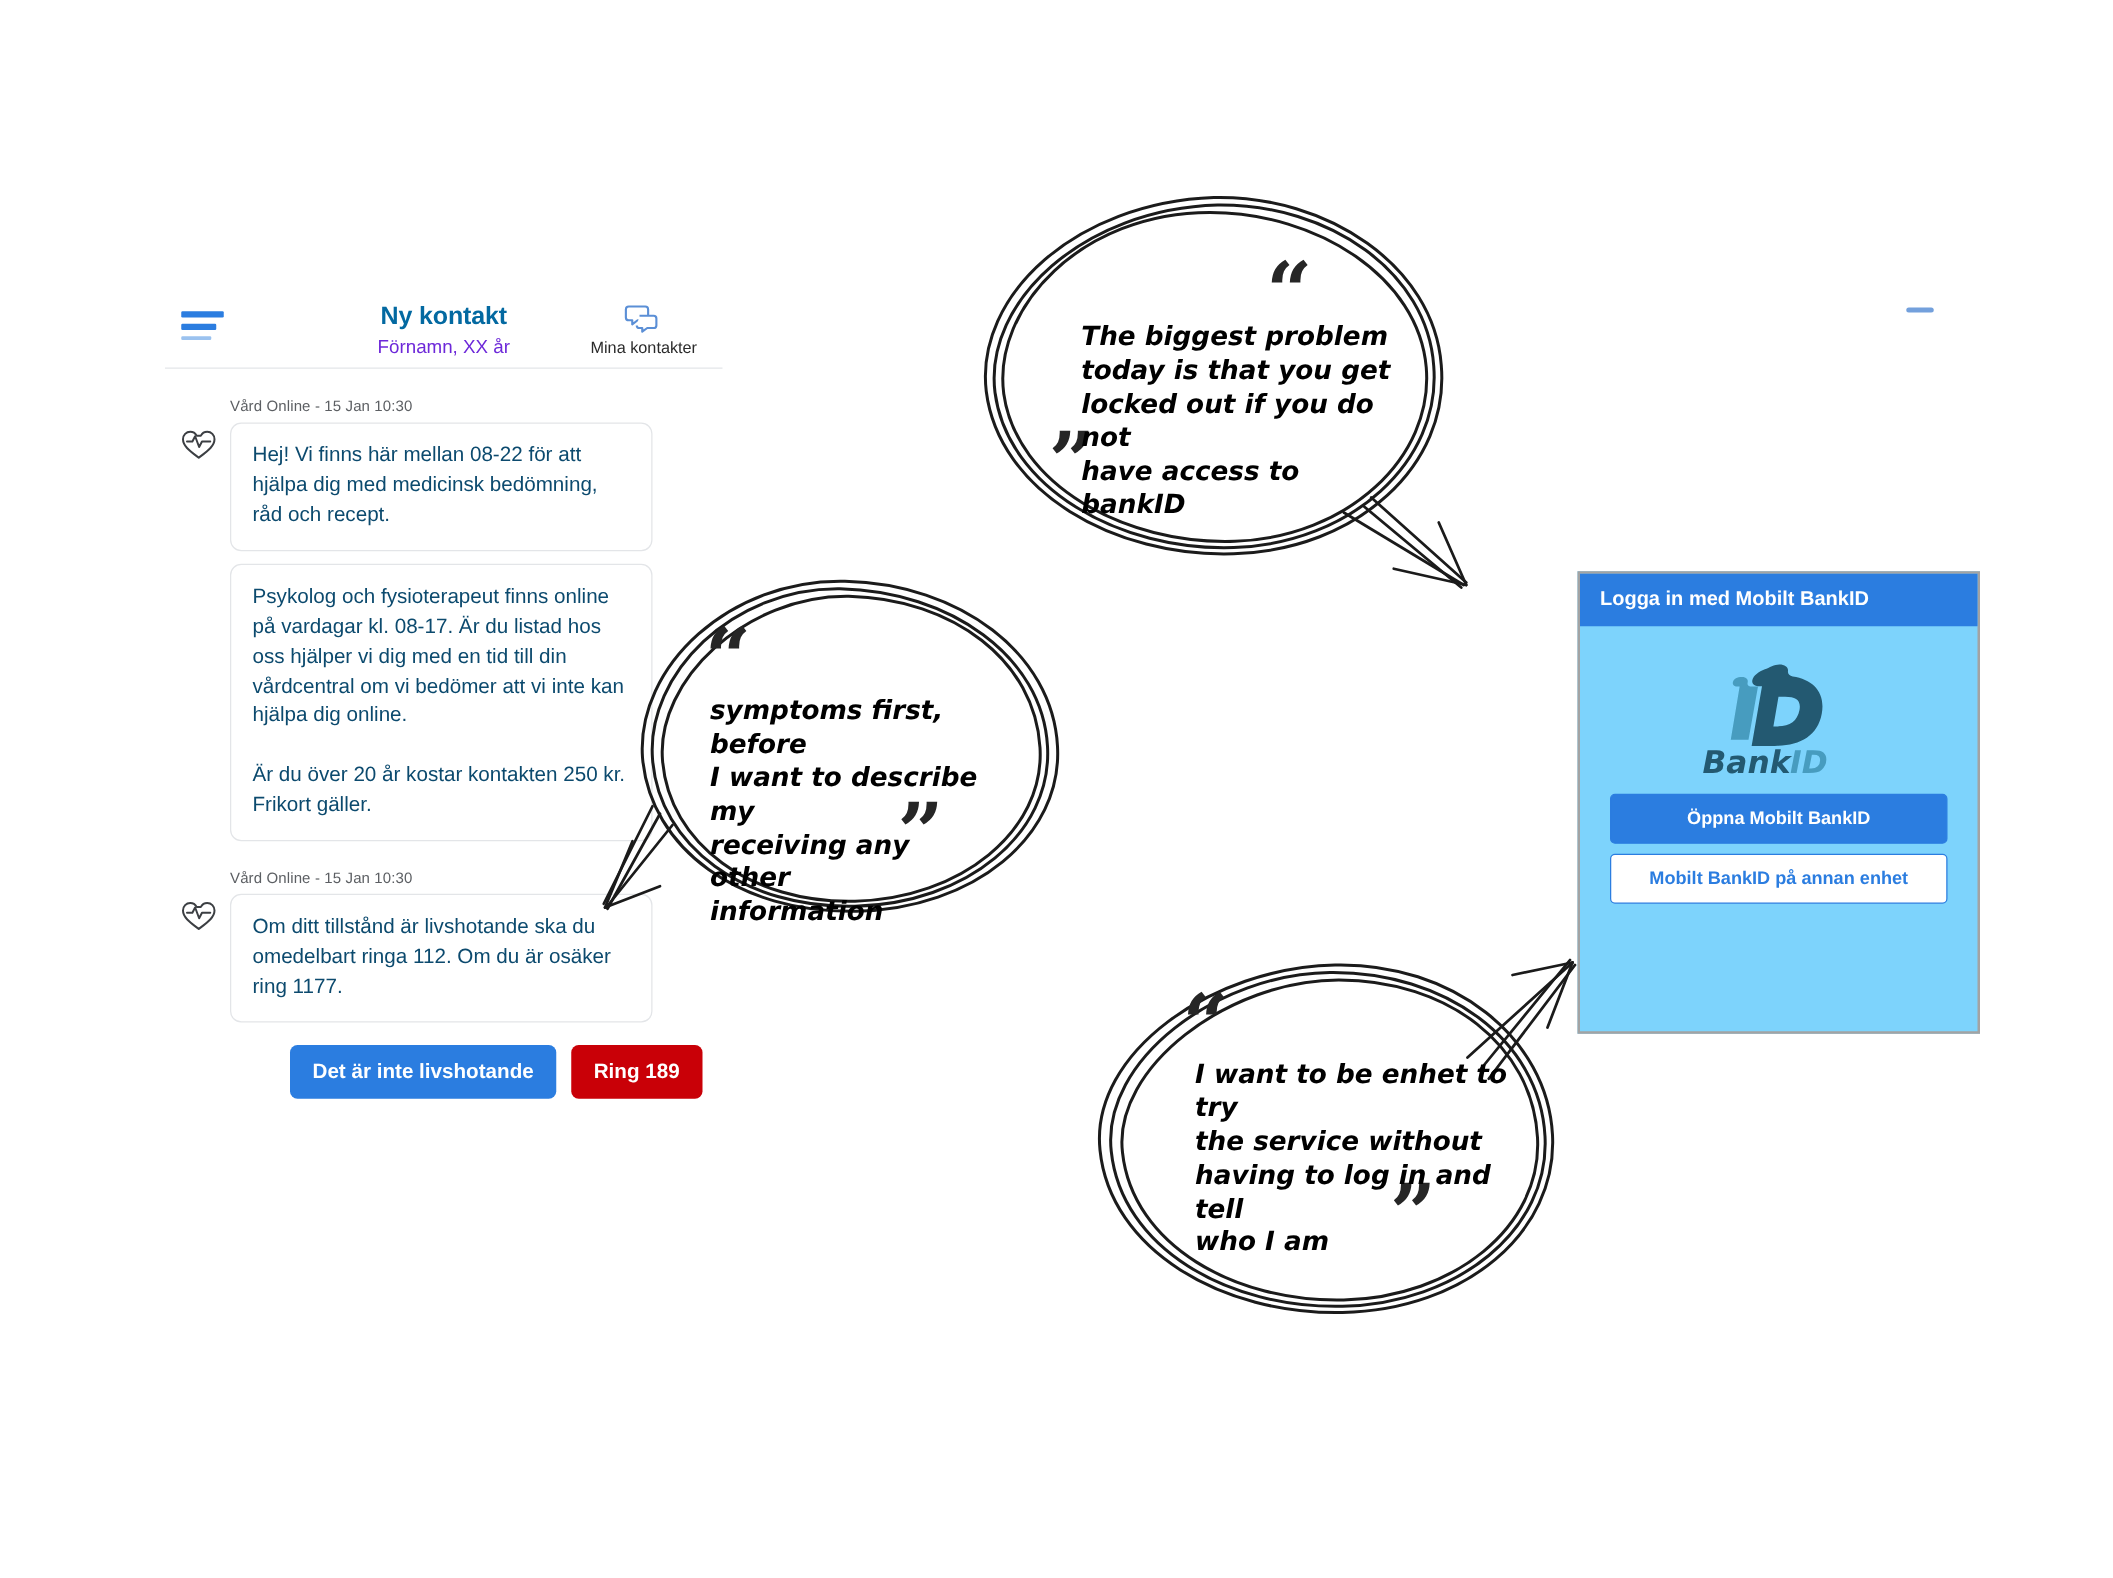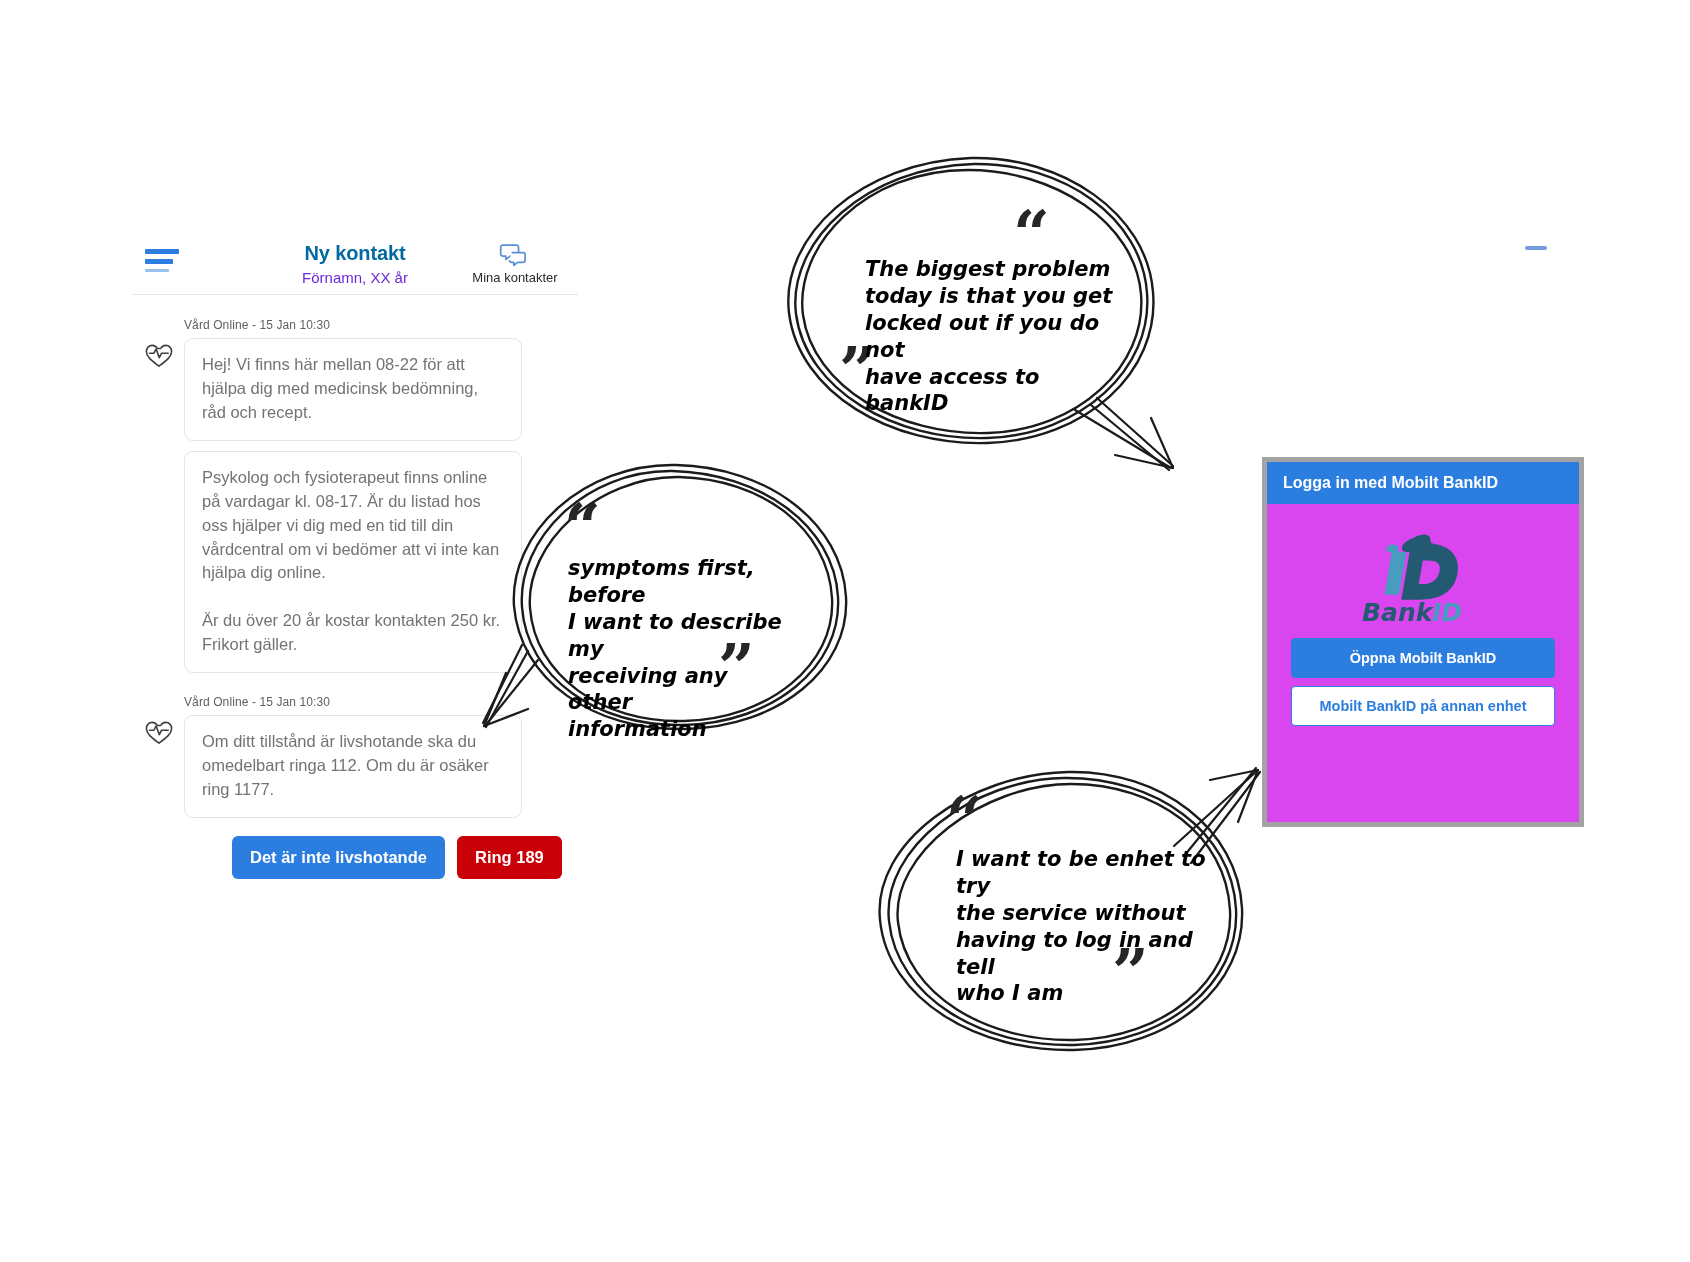--- a/index.html
+++ b/index.html
@@ -52,39 +52,39 @@
   .msg-group { position: relative; margin-bottom: 4px; }
   .msg-meta {
     font-size: 12px; color:#5c5f63; margin-left: 52px; margin-bottom: 6px;
     letter-spacing: 0.1px;
   }
   .pulse-icon { position:absolute; left: 12px; top: 24px; width:30px; height:26px; }
   .bubble {
     margin-left: 52px; margin-right: 56px;
     border: 1px solid #e3e5e8; border-radius: 9px;
     background:#fff; padding: 14px 17px 15px 17px;
-    font-size: 16.5px; line-height: 1.45; color:#737373;
+    font-size: 16.5px; line-height: 1.45; color:#0c4a6e;
     margin-bottom: 10px;
     box-shadow: 0 0 0 0 rgba(0,0,0,0);
   }
   .bubble p + p { margin-top: 24px; }
 
   .quick-actions { margin-left: 52px; margin-top: 18px; display:flex; gap: 12px; padding-left: 48px; }
   .btn {
     border:none; border-radius: 6px; color:#fff;
     font-size: 16.5px; font-weight: 600;
     padding: 12px 18px; cursor: pointer; font-family:"Liberation Sans", sans-serif;
   }
   .btn-primary { background:#2b7de0; }
   .btn-danger  { background:#c90007; }
 
   
   .bankid-panel {
     position:absolute; left: 1262px; top: 457px; width: 322px; height: 370px;
-    background:#d946ef; border:5px solid #a3a3a3;
+    background:#7dd3fc; border:2px solid #a3a3a3;
   }
   .bankid-head {
     background:#2b7de0; color:#fff; font-size:16px; font-weight:600;
     padding: 12px 16px;
   }
   .bankid-body { padding: 22px 24px 0 24px; text-align:center; }
   .bankid-logo { width: 126px; height: 98px; margin: 2px auto 12px auto; display:block; }
   .bid-btn {
     display:block; width: 100%; border-radius: 4px;
     font-size: 14.5px; font-weight: 600; padding: 11px 6px;

